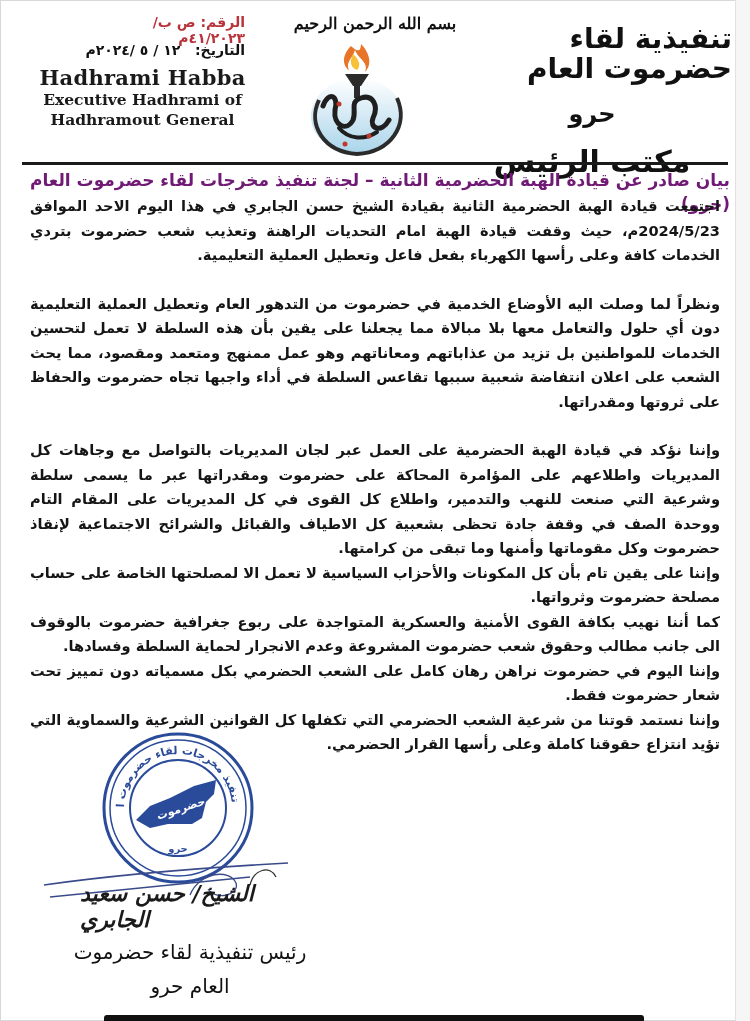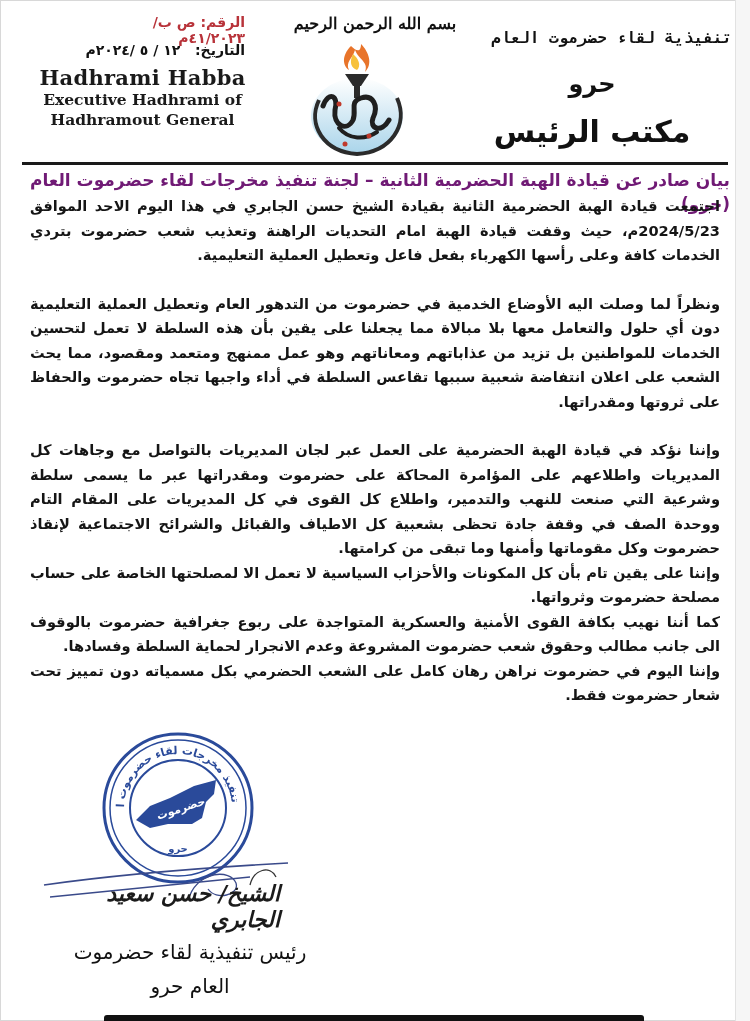--- a/index.html
+++ b/index.html
@@ -42,21 +42,21 @@
   }
   .logo {
     position: absolute; left: 299px; top: 40px; width: 116px; height: 118px;
   }
 
   
   .ar-head {
     position: absolute; right: 18px; top: 24px; width: 280px; direction: rtl;
     text-align: center; font-family: "DejaVu Sans", sans-serif; font-weight: bold;
   }
-  .ar-head .l1 { font-size: 16px; line-height: 30px; text-align: right; font-family: Liberation Mono, monospace; }
+  .ar-head .l1 { font-size: 28px; line-height: 30px; text-align: right; }
   .ar-head .l2 { font-size: 24px; line-height: 40px; margin-top: 10px; }
   .ar-head .l3 { font-size: 30px; line-height: 40px; margin-top: 8px; }
 
   .head-rule {
     position: absolute; left: 22px; top: 162px; width: 706px; height: 3px; background: #1a1a1a;
   }
 
   .statement-title {
     position: absolute; left: 20px; top: 168px; width: 710px; text-align: right;
     direction: rtl; color: #701a75; font-size: 17px; font-weight: bold; line-height: 24px;
@@ -68,21 +68,21 @@
     font-size: 14.6px; font-weight: bold; line-height: 24.5px; color: #151515;
   }
   .body p { margin: 0; }
   .body p.gap { margin-top: 24px; }
 
   
   .stamp { position: absolute; left: 98px; top: 728px; width: 160px; height: 160px; }
 
   .signature { position: absolute; left: 40px; top: 855px; width: 260px; height: 70px; }
   .sig-name {
-    position: absolute; left: 80px; top: 880px; width: 200px; text-align: right; direction: rtl;
+    position: absolute; left: 80px; top: 880px; width: 200px; text-align: left; direction: rtl;
     font-family: "DejaVu Serif", serif; font-style: italic; font-size: 22px; font-weight: bold;
     color: #1b1b1b;
   }
   .sig-title {
     position: absolute; left: 30px; top: 935px; width: 320px; text-align: center; direction: rtl;
     font-size: 20px; font-weight: normal; line-height: 34px;
   }
   .bottom-rule {
     position: absolute; left: 104px; top: 1015px; width: 540px; height: 6px; background: #111;
     border-radius: 3px 3px 0 0;
@@ -135,20 +135,21 @@
 
 <div class="statement-title">بيان صادر عن قيادة الهبة الحضرمية الثانية – لجنة تنفيذ مخرجات لقاء حضرموت العام (حرو)</div>
 
 <div class="body">
   <p>اجتمعت قيادة الهبة الحضرمية الثانية بقيادة الشيخ حسن الجابري في هذا اليوم الاحد الموافق 2024/5/23م، حيث وقفت قيادة الهبة امام التحديات الراهنة وتعذيب شعب حضرموت بتردي الخدمات كافة وعلى رأسها الكهرباء بفعل فاعل وتعطيل العملية التعليمية.</p>
   <p class="gap">ونظراً لما وصلت اليه الأوضاع الخدمية في حضرموت من التدهور العام وتعطيل العملية التعليمية دون أي حلول والتعامل معها بلا مبالاة مما يجعلنا على يقين بأن هذه السلطة لا تعمل لتحسين الخدمات للمواطنين بل تزيد من عذاباتهم ومعاناتهم وهو عمل ممنهج ومتعمد ومقصود، مما يحث الشعب على اعلان انتفاضة شعبية سببها تقاعس السلطة في أداء واجبها تجاه حضرموت والحفاظ على ثروتها ومقدراتها.</p>
   <p class="gap">وإننا نؤكد في قيادة الهبة الحضرمية على العمل عبر لجان المديريات بالتواصل مع وجاهات كل المديريات واطلاعهم على المؤامرة المحاكة على حضرموت ومقدراتها عبر ما يسمى سلطة وشرعية التي صنعت للنهب والتدمير، واطلاع كل القوى في كل المديريات على المقام التام ووحدة الصف في وقفة جادة تحظى بشعبية كل الاطياف والقبائل والشرائح الاجتماعية لإنقاذ حضرموت وكل مقوماتها وأمنها وما تبقى من كرامتها.</p>
   <p>وإننا على يقين تام بأن كل المكونات والأحزاب السياسية لا تعمل الا لمصلحتها الخاصة على حساب مصلحة حضرموت وثرواتها.</p>
   <p>كما أننا نهيب بكافة القوى الأمنية والعسكرية المتواجدة على ربوع جغرافية حضرموت بالوقوف الى جانب مطالب وحقوق شعب حضرموت المشروعة وعدم الانجرار لحماية السلطة وفسادها.</p>
   <p>وإننا اليوم في حضرموت نراهن رهان كامل على الشعب الحضرمي بكل مسمياته دون تمييز تحت شعار حضرموت فقط.</p>
+  <p>وإننا نستمد قوتنا من شرعية الشعب الحضرمي التي تكفلها كل القوانين الشرعية والسماوية التي تؤيد انتزاع حقوقنا كاملة وعلى رأسها القرار الحضرمي.</p>
 </div>
 
 <div class="stamp">
   <svg width="160" height="160" viewBox="0 0 160 160">
     <circle cx="80" cy="80" r="74" fill="none" stroke="#2a4a9a" stroke-width="3"></circle>
     <circle cx="80" cy="80" r="68" fill="none" stroke="#2a4a9a" stroke-width="1.5"></circle>
     <circle cx="80" cy="80" r="48" fill="none" stroke="#2a4a9a" stroke-width="2"></circle>
     <path id="arc" d="M 26 80 A 54 54 0 0 1 134 80" fill="none"></path>
     <text font-family="DejaVu Sans, sans-serif" font-size="11" font-weight="bold" fill="#2a4a9a">
       <textPath href="#arc" startOffset="50%" text-anchor="middle">لجنة تنفيذ مخرجات لقاء حضرموت العام</textPath>

